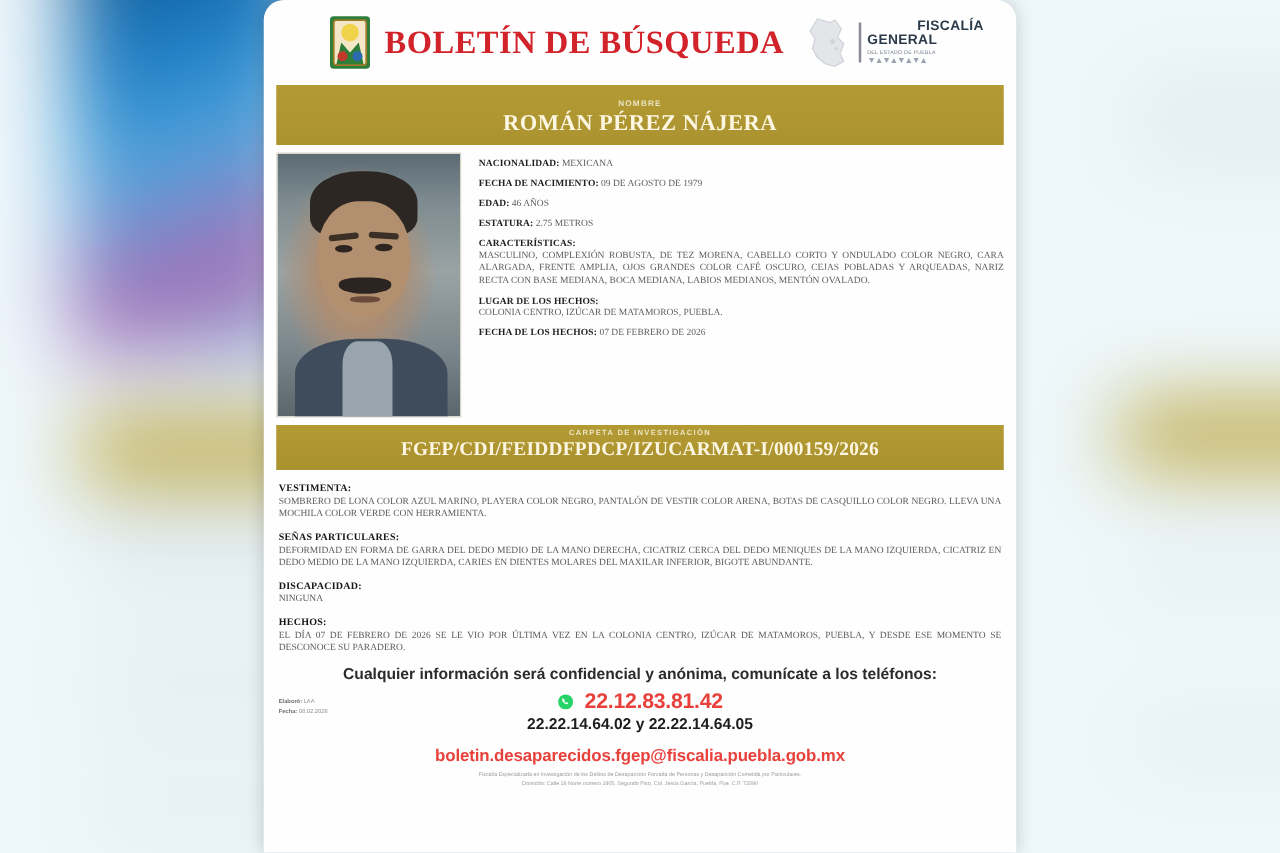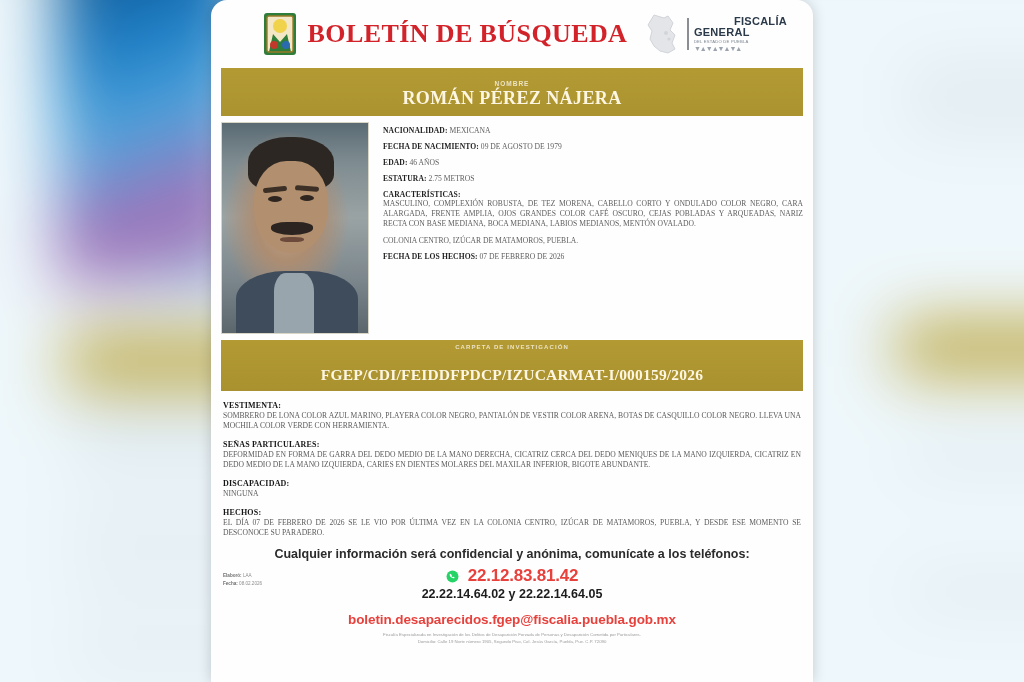--- a/index.html
+++ b/index.html
@@ -129,21 +129,21 @@
     margin: 6px 10px 0;
     background: linear-gradient(180deg,#b39a33 0%,#a9912f 100%);
     text-align: center; padding: 4px 0 7px;
   }
   .carpeta-label {
     color:#ece3c3; font-size:6px; letter-spacing:1.1px; font-weight:bold;
     font-family:"Liberation Sans",sans-serif;
   }
   .carpeta-value {
     color:#fdf6e2; font-size:15.5px; font-weight:bold; letter-spacing:.2px;
-    font-family:"Liberation Serif",serif; margin-top:16px;
+    font-family:"Liberation Serif",serif; margin-top:1px;
   }
 
   
   .sections { padding: 10px 12px 0 12px; }
   .sec { margin-bottom: 9px; }
   .sec-h {
     font-weight: bold; font-size: 8px; color:#161616;
     font-family:"Liberation Serif",serif; letter-spacing:.2px;
   }
   .sec-b {
@@ -274,20 +274,21 @@
         </div>
         <div class="fld">
           <b>ESTATURA:</b>
           <span>2.75 METROS</span>
         </div>
         <div class="fld block">
           <b>CARACTERÍSTICAS:</b>
           <div class="blocktext">MASCULINO, COMPLEXIÓN ROBUSTA, DE TEZ MORENA, CABELLO CORTO Y ONDULADO COLOR NEGRO, CARA ALARGADA, FRENTE AMPLIA, OJOS GRANDES COLOR CAFÉ OSCURO, CEJAS POBLADAS Y ARQUEADAS, NARIZ RECTA CON BASE MEDIANA, BOCA MEDIANA, LABIOS MEDIANOS, MENTÓN OVALADO.</div>
         </div>
         <div class="fld block">
+          <b>LUGAR DE LOS HECHOS:</b>
           <div class="blocktext">COLONIA CENTRO, IZÚCAR DE MATAMOROS, PUEBLA.</div>
         </div>
         <div class="fld">
           <b>FECHA DE LOS HECHOS:</b>
           <span>07 DE FEBRERO DE 2026</span>
         </div>
       </div>
     </div>
 
     <div class="carpeta">

